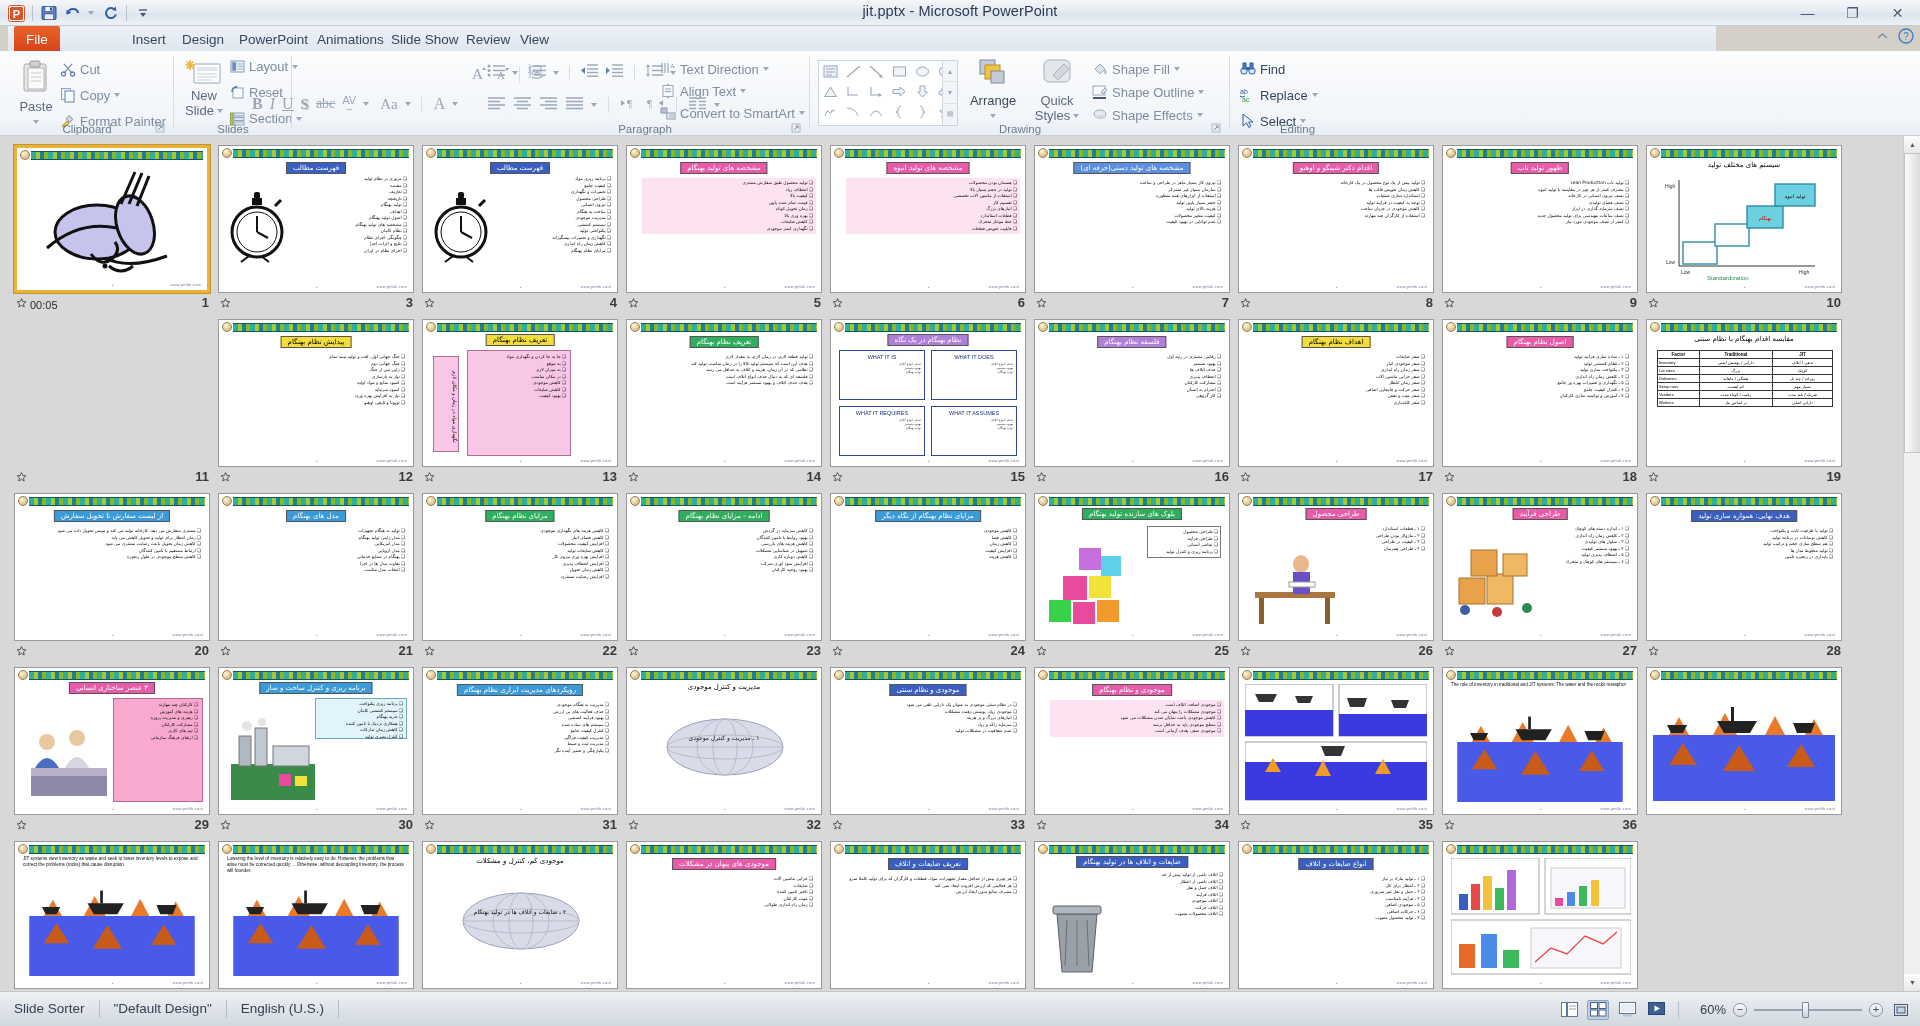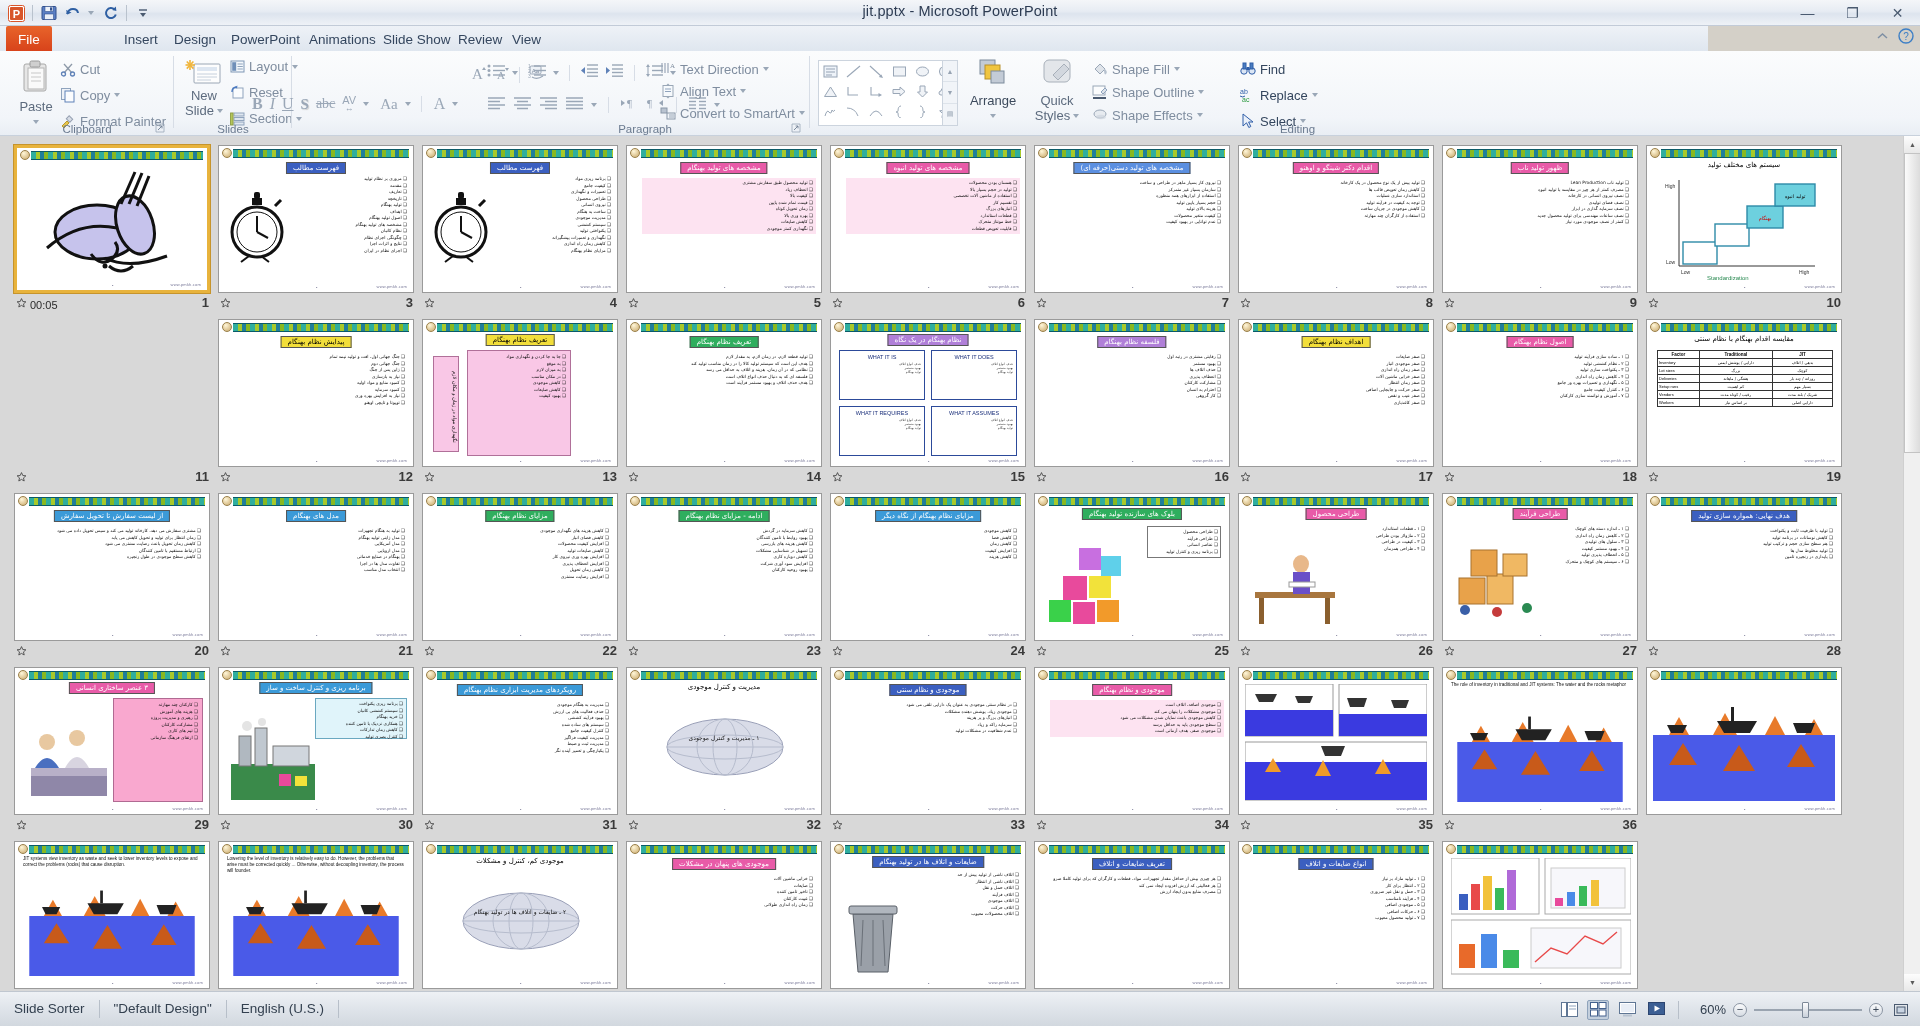--- a/index.html
+++ b/index.html
@@ -22,21 +22,21 @@
   .qat-sep { width: 1px; height: 16px; background: #b9c2cd; margin: 0 3px; }
   #wintitle {
     position: absolute; left: 0; top: 3px; width: 1920px; text-align: center;
     font-size: 14.5px; color: #2c3b52; letter-spacing: 0.1px;
   }
   #winbtns { position: absolute; right: 0; top: 0; height: 26px; display: flex; }
   .winbtn { width: 45px; height: 26px; display: flex; align-items: center; justify-content: center; color: #4a5a70; font-size: 14px; }
 
   
   #tabstrip {
-    position: absolute; top: 26px; left: 0; width: 1708px; height: 25px;
+    position: absolute; top: 26px; left: 8px; width: 1708px; height: 25px;
     background: linear-gradient(180deg,#eef2f7 0%, #dfe6ef 100%);
     padding-left: 39px;
   }
   .tab {
     position: absolute; top: 0; height: 25px; padding: 3px 11px 0 11px;
     font-size: 13.5px; color: #34465e; line-height: 21px;
   }
   .tab.file {
     background: linear-gradient(180deg,#e8642a 0%, #d8431b 100%);
     color: #fff; border-radius: 2px 2px 0 0; font-weight: normal;
@@ -534,20 +534,30 @@
             <rect x="7" y="8" width="8" height="6" fill="#f1f5f9" stroke="#8a97a8"></rect>
             <line x1="9" y1="10" x2="14" y2="10" stroke="#9aa7b7"></line>
             <line x1="9" y1="12" x2="14" y2="12" stroke="#9aa7b7"></line>
           </svg>
         </span>
       <span>Convert to SmartArt</span>
         <span class="arrow-d"></span>
     </div>
   </div>
 
+  <div class="rgroup" style="left:810px; width:420px;">
+    <div class="rgroup-label">Drawing</div>
+    <div class="dlg-launcher" style="right:8px;">
+      <svg width="10" height="10" viewBox="0 0 10 10">
+          <path d="M1 1 h8 v8 h-8 z" fill="none" stroke="#9aa7b7" stroke-width=".8"></path>
+          <path d="M3 7 L7 3 M7 3 h-2.4 M7 3 v2.4" stroke="#6f7f93" stroke-width=".9" fill="none"></path>
+        </svg>
+    </div>
+    <div class="rgroup-sep" style="right:0;"></div>
+  </div>
 
   <div id="shapegal" style="left:818px; top:9px; width:140px; height:66px;">
     <div class="shrow">
       <div class="shcell">
           <svg width="15" height="13">
             <rect x="1" y="1" width="13" height="11" fill="#eef3f9" stroke="#96a3b4"></rect>
             <line x1="3" y1="4" x2="12" y2="4" stroke="#96a3b4"></line>
             <line x1="3" y1="7" x2="12" y2="7" stroke="#96a3b4"></line>
             <line x1="3" y1="10" x2="9" y2="10" stroke="#96a3b4"></line>
           </svg>
@@ -1772,55 +1782,55 @@
             </div>
           </div>
         </div>
       </div>
       <div class="slidecell">
         <div class="thumbwrap">
           <div class="topbar"></div>
           <div class="tlcircle"></div>
           <div class="sfooter">www.pmkh.com</div>
           <div class="sfnum">•</div>
+          <div class="stitle" style="top:16px;background:#3b5fc0;color:#ffffff;border:0.5px solid #555;font-family:'DejaVu Sans',sans-serif;direction:rtl;max-width:180px;overflow:hidden;">تعریف ضایعات و اتلاف</div>
+          <div style="position:absolute;right:5px;top:32px;width:174px;">
+            <div class="sbody" style="position:relative;right:0;top:0;width:100%;padding:2px 3px;">
+              <div>❑ هر چیزی بیش از حداقل مقدار تجهیزات، مواد، قطعات و کارگران که برای تولید کاملا ضروری است</div>
+              <div>❑ هر فعالیتی که ارزش افزوده ایجاد نمی کند</div>
+              <div>❑ مصرف منابع بدون ایجاد ارزش</div>
+            </div>
+          </div>
+        </div>
+      </div>
+      <div class="slidecell">
+        <div class="thumbwrap">
+          <div class="topbar"></div>
+          <div class="tlcircle"></div>
+          <div class="sfooter">www.pmkh.com</div>
+          <div class="sfnum">•</div>
           <div class="stitle" style="top:14px;background:#3b5fc0;color:#ffffff;border:0.5px solid #555;font-family:'DejaVu Sans',sans-serif;direction:rtl;max-width:180px;overflow:hidden;">ضایعات و اتلاف ها در تولید بهنگام</div>
           <div style="position:absolute;right:6px;top:30px;width:112px;">
             <div class="sbody" style="position:relative;top:0;right:0;width:100%;">
               <div>❑ اتلاف ناشی از تولید بیش از حد</div>
               <div>❑ اتلاف ناشی از انتظار</div>
               <div>❑ اتلاف حمل و نقل</div>
               <div>❑ اتلاف فرآیند</div>
               <div>❑ اتلاف موجودی</div>
               <div>❑ اتلاف حرکت</div>
               <div>❑ اتلاف محصولات معیوب</div>
             </div>
           </div>
           <svg style="position:absolute;left:10px;top:52px;" width="64" height="84">
             <path d="M12 20 h40 l-5 58 h-30z" fill="#9aa0a8" stroke="#5a6068"></path>
             <rect x="8" y="12" width="48" height="8" rx="2" fill="#b0b6be" stroke="#5a6068"></rect>
             <line x1="22" y1="26" x2="20" y2="72" stroke="#6a7078"></line>
             <line x1="32" y1="26" x2="32" y2="72" stroke="#6a7078"></line>
             <line x1="42" y1="26" x2="44" y2="72" stroke="#6a7078"></line>
           </svg>
-        </div>
-      </div>
-      <div class="slidecell">
-        <div class="thumbwrap">
-          <div class="topbar"></div>
-          <div class="tlcircle"></div>
-          <div class="sfooter">www.pmkh.com</div>
-          <div class="sfnum">•</div>
-          <div class="stitle" style="top:16px;background:#3b5fc0;color:#ffffff;border:0.5px solid #555;font-family:'DejaVu Sans',sans-serif;direction:rtl;max-width:180px;overflow:hidden;">تعریف ضایعات و اتلاف</div>
-          <div style="position:absolute;right:5px;top:32px;width:174px;">
-            <div class="sbody" style="position:relative;right:0;top:0;width:100%;padding:2px 3px;">
-              <div>❑ هر چیزی بیش از حداقل مقدار تجهیزات، مواد، قطعات و کارگران که برای تولید کاملا ضروری است</div>
-              <div>❑ هر فعالیتی که ارزش افزوده ایجاد نمی کند</div>
-              <div>❑ مصرف منابع بدون ایجاد ارزش</div>
-            </div>
-          </div>
         </div>
       </div>
       <div class="slidecell">
         <div class="thumbwrap">
           <div class="topbar"></div>
           <div class="tlcircle"></div>
           <div class="sfooter">www.pmkh.com</div>
           <div class="sfnum">•</div>
           <div class="stitle" style="top:16px;background:#3b5fc0;color:#ffffff;border:0.5px solid #555;font-family:'DejaVu Sans',sans-serif;direction:rtl;max-width:180px;overflow:hidden;">انواع ضایعات و اتلاف</div>
           <div style="position:absolute;right:5px;top:32px;width:174px;">

